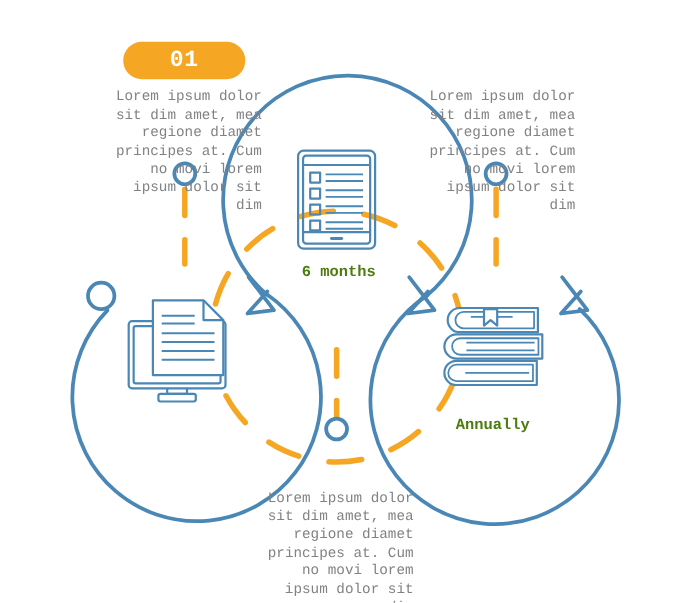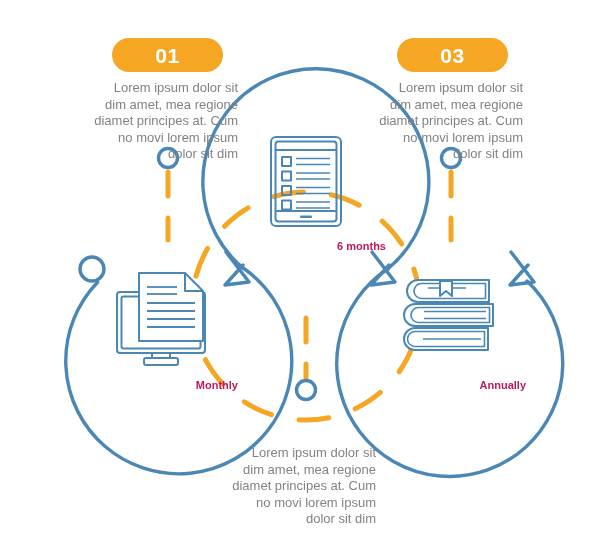--- a/index.html
+++ b/index.html
@@ -35,20 +35,21 @@
     width: 612px;
     height: 548px;
     overflow: visible;
   }
   .txt-layer {
     position: absolute;
     left: 0;
     top: 0;
     width: 612px;
     height: 548px;
+    font-family: Liberation Mono, monospace;
   }
 
   
   .pill {
     position: absolute;
     height: 34px;
     border-radius: 17px;
     background: #f5a623;
     display: flex;
     align-items: center;
@@ -73,24 +74,24 @@
     line-height: 16.5px;
     color: #808285;
   }
   #para-01 { left: 92px;  top: 80px;  text-align: right; }
   #para-03 { left: 377px; top: 80px;  text-align: right; }
   #para-02 { left: 230px; top: 445px; text-align: right; }
 
   
   .caption {
     position: absolute;
-    color: #be185d;
-    font-size: 11px;
+    color: #4d7c0f;
+    font-size: 14px;
     font-weight: bold;
-    text-align: right;
+    text-align: center;
     white-space: nowrap;
   }
   #caption-monthly  { left: 82px;  top: 379px; width: 156px; }
   #caption-6months  { left: 230px; top: 240px; width: 156px; }
   #caption-annually { left: 370px; top: 379px; width: 156px; }
 </style>
 </head>
 <body>
 
 <div id="infographic">
@@ -209,26 +210,22 @@
       </g>
     </svg>
 
     <div class="txt-layer">
 
       <div class="pill" id="pill-01">
         <span class="pill-label">01</span>
       </div>
       <div class="para" id="para-01">Lorem ipsum dolor sit dim amet, mea regione diamet principes at. Cum no movi lorem ipsum dolor sit dim</div>
 
-      <div class="pill" id="pill-03">
-        <span class="pill-label">03</span>
-      </div>
       <div class="para" id="para-03">Lorem ipsum dolor sit dim amet, mea regione diamet principes at. Cum no movi lorem ipsum dolor sit dim</div>
 
       <div class="para" id="para-02">Lorem ipsum dolor sit dim amet, mea regione diamet principes at. Cum no movi lorem ipsum dolor sit dim</div>
 
-      <div class="caption" id="caption-monthly">Monthly</div>
       <div class="caption" id="caption-6months">6 months</div>
       <div class="caption" id="caption-annually">Annually</div>
     </div>
 
   </div>
 </div>
 
 </body></html>

